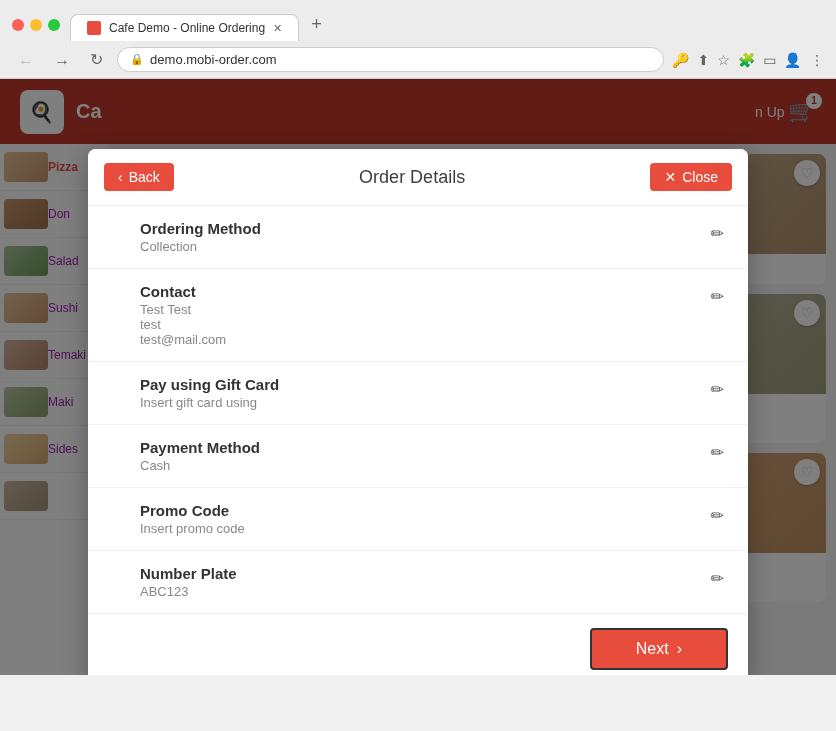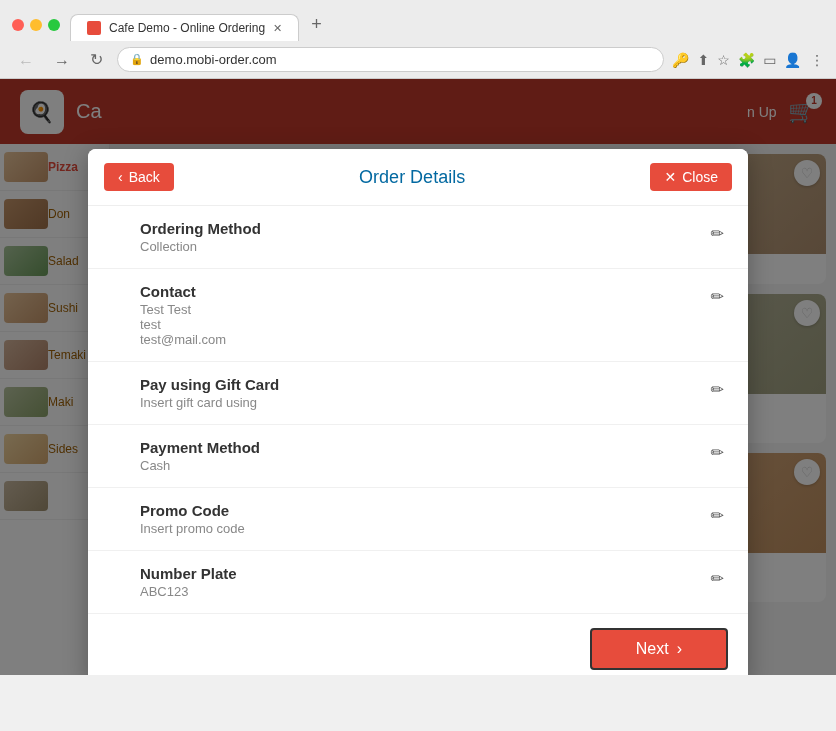--- a/index.html
+++ b/index.html
@@ -25,56 +25,56 @@
     .address-bar .lock-icon { color: #666; font-size: 11px; }
     .nav-extras { display: flex; gap: 8px; align-items: center; }
     .nav-extra-icon { color: #666; font-size: 14px; cursor: pointer; }
 
     
     .page { position: relative; width: 836px; height: 596px; overflow: hidden; }
 
     
     .site-header { background: #c0392b; height: 65px; display: flex; align-items: center; padding: 0 20px; gap: 12px; }
     .site-logo { width: 44px; height: 44px; background: #fff; border-radius: 8px; overflow: hidden; display: flex; align-items: center; justify-content: center; font-size: 20px; }
-    .site-name { color: white; font-size: 20px; font-weight: normal; }
-    .site-header-right { margin-left: auto; display: flex; align-items: center; gap: 12px; }
+    .site-name { color: white; font-size: 20px; font-weight: bold; }
+    .site-header-right { margin-left: auto; display: flex; align-items: center; gap: 4px; }
     .sign-in-btn { color: white; font-size: 14px; }
     .cart-icon { color: white; font-size: 22px; position: relative; }
     .cart-badge { position: absolute; top: -6px; right: -6px; background: white; color: #c0392b; font-size: 10px; font-weight: bold; width: 16px; height: 16px; border-radius: 50%; display: flex; align-items: center; justify-content: center; }
 
     
     .main-content { display: flex; height: 531px; }
 
     
     .sidebar { width: 110px; background: white; border-right: 1px solid #eee; overflow-y: auto; flex-shrink: 0; }
     .sidebar-item { display: flex; flex-direction: row; align-items: center; padding: 8px 4px; cursor: pointer; border-bottom: 1px solid #f0f0f0; }
     .sidebar-item.active .sidebar-label { color: #e74c3c; }
     .sidebar-thumb-img { width: 44px; height: 30px; background: linear-gradient(135deg, #e8c49a, #c4956a); border-radius: 4px; }
-    .sidebar-label { font-size: 12px; color: #a16207; text-align: center; }
+    .sidebar-label { font-size: 12px; color: #a21caf; text-align: center; }
     .sidebar-item.active .sidebar-label { color: #e74c3c; font-weight: 600; }
 
     
     .food-area { flex: 1; background: #f5f5f5; overflow-y: auto; padding: 10px; }
     .food-grid { display: grid; grid-template-columns: 1fr 1fr; gap: 10px; }
     .food-card { background: white; border-radius: 8px; overflow: hidden; position: relative; }
     .food-thumb { width: 100%; height: 100px; background: linear-gradient(135deg, #e8c49a, #c4956a); }
     .food-info { padding: 6px 8px; }
     .food-price { font-size: 13px; font-weight: 600; color: #333; }
     .food-name { font-size: 13px; color: #333; margin-top: 4px; }
     .best-seller-badge { background: #e67e22; color: white; font-size: 10px; padding: 2px 6px; border-radius: 3px; margin-left: 8px; }
     .heart-btn { position: absolute; top: 6px; right: 6px; background: white; border-radius: 50%; width: 26px; height: 26px; display: flex; align-items: center; justify-content: center; border: none; cursor: pointer; box-shadow: 0 1px 3px rgba(0,0,0,0.2); font-size: 14px; color: #ccc; }
 
     
     .modal-overlay { position: absolute; top: 0; left: 0; right: 0; bottom: 0; background: rgba(0,0,0,0.5); display: flex; align-items: flex-start; justify-content: center; padding-top: 70px; z-index: 100; }
     .modal { background: white; width: 660px; border-radius: 8px; overflow: hidden; box-shadow: 0 4px 24px rgba(0,0,0,0.3); }
 
     
     .modal-header { background: white; display: flex; align-items: center; padding: 14px 16px; border-bottom: 1px solid #eee; }
     .modal-back-btn { background: #e74c3c; color: white; border: none; border-radius: 4px; padding: 6px 14px; font-size: 14px; cursor: pointer; display: flex; align-items: center; gap: 6px; }
-    .modal-title { flex: 1; text-align: center; font-size: 18px; font-weight: 500; color: #0369a1; }
+    .modal-title { flex: 1; text-align: center; font-size: 18px; font-weight: 500; color: #404040; }
     .modal-close-btn { background: #e74c3c; color: white; border: none; border-radius: 4px; padding: 6px 14px; font-size: 14px; cursor: pointer; display: flex; align-items: center; gap: 6px; }
 
     
     .modal-body { padding: 0; }
     .detail-row { display: flex; align-items: flex-start; padding: 14px 20px; border-bottom: 1px solid #f0f0f0; }
     .detail-content { flex: 1; margin-left: 32px; }
     .detail-label { font-size: 15px; font-weight: 600; color: #333; margin-bottom: 2px; }
     .detail-value { font-size: 13px; color: #888; }
     .edit-btn { background: none; border: none; cursor: pointer; color: #555; font-size: 16px; padding: 4px; }
 

